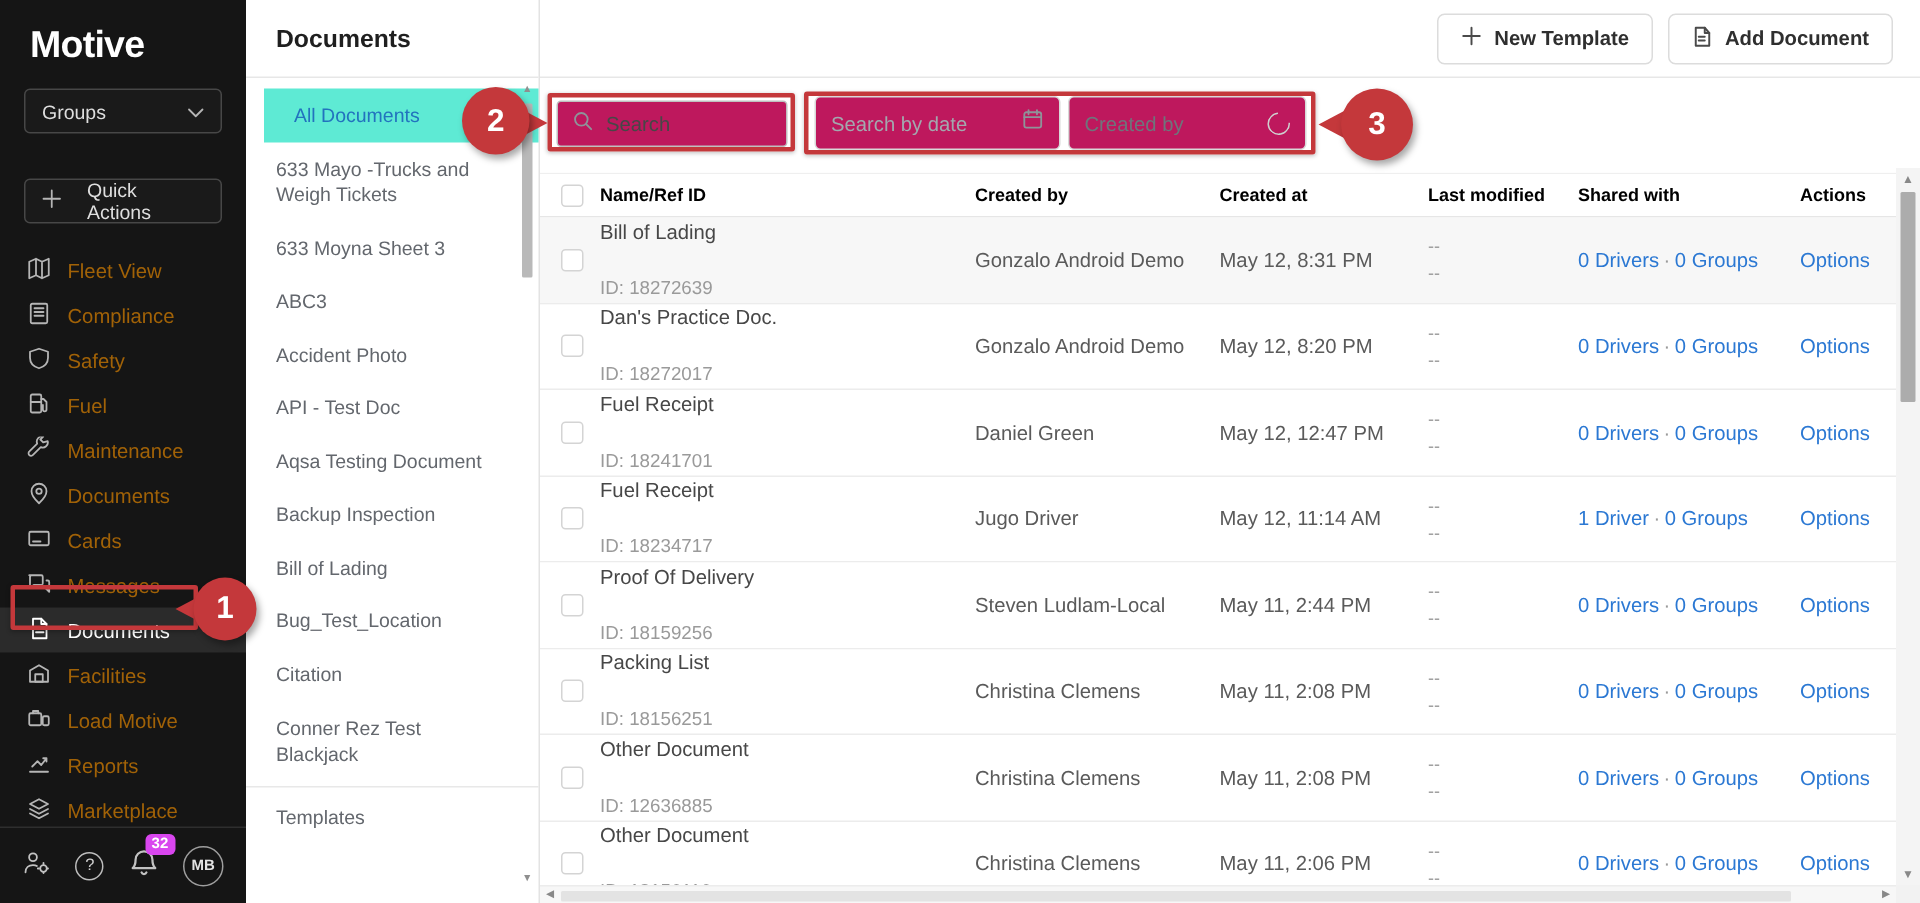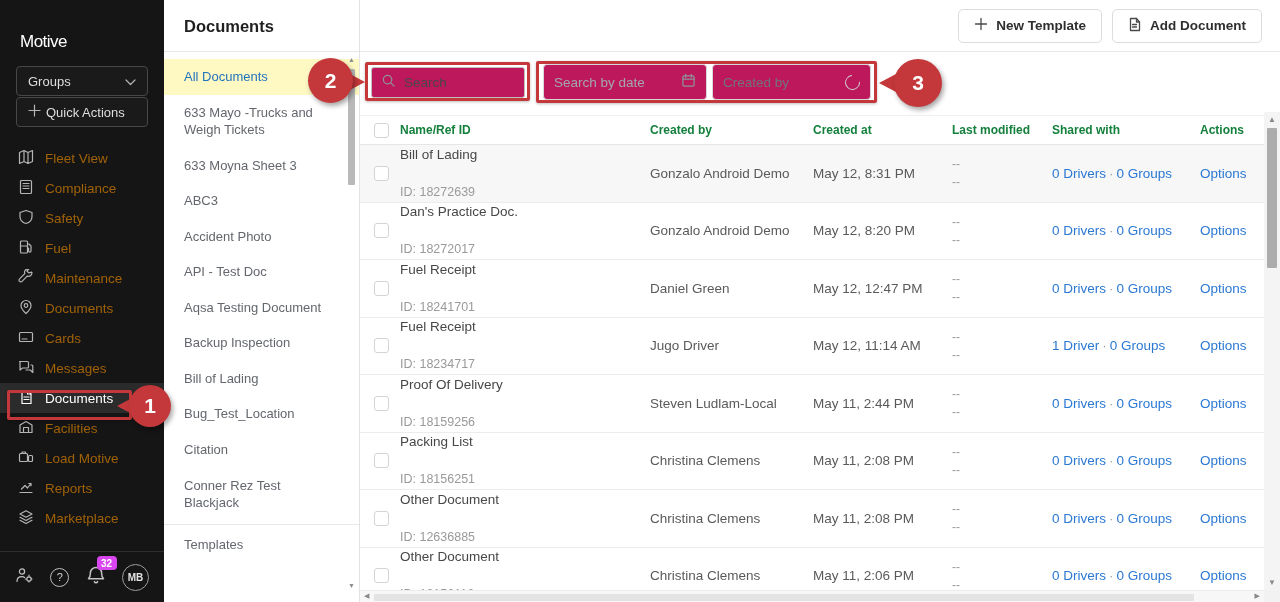--- a/index.html
+++ b/index.html
@@ -1,25 +1,25 @@
 <!DOCTYPE html>
 <html><head>
 <meta charset="utf-8">
 <style>
   * { margin:0; padding:0; box-sizing:border-box; }
   html,body { width:1280px; height:602px; }
   body { position:relative; font-family:"Liberation Sans", sans-serif; background:#fff; overflow:hidden; color:#333; }
 
   
   .lsb { position:absolute; left:0; top:0; width:164px; height:602px; background:#151515; z-index:5; }
-  .logo { padding:32px 0 0 20px; color:#fff; font-size:17px; font-weight:normal; letter-spacing:-0.5px; }
+  .logo { padding:16px 0 0 20px; color:#fff; font-size:25px; font-weight:bold; letter-spacing:-0.5px; }
   .lsb-btn { margin:0 16px; height:30px; border:1px solid #474747; border-radius:4px; color:#DEDEDE;
              font-size:13px; display:flex; align-items:center; padding:0 11px; cursor:pointer; background:#1A1A1A; }
   .btn-groups { margin-top:14px; justify-content:space-between; }
-  .btn-quick { margin-top:1px; gap:5px; }
+  .btn-quick { margin-top:30px; gap:17px; }
   .lnav { margin-top:16px; }
   .lnav-item { height:30px; display:flex; align-items:center; gap:11px; padding-left:18px;
                color:#a16207; font-size:13.5px; cursor:pointer; }
   .lnav-item.active { background:#2B2B2B; color:#FFFFFF; }
   .lnav svg, .lsb-btn svg { stroke:#B5B5B5; fill:none; stroke-width:1.2; stroke-linejoin:round; stroke-linecap:round; flex:0 0 auto; }
   .lnav-item.active svg { stroke:#FFFFFF; }
   .lsb-foot { position:absolute; left:0; right:0; bottom:0; height:51px; border-top:1px solid #2E2E2E;
               display:flex; align-items:center; justify-content:space-between; padding:0 15px; }
   .lsb-foot svg { stroke:#C2C2C2; fill:none; stroke-width:1.2; stroke-linecap:round; stroke-linejoin:round; }
   .help-circ { width:19px; height:19px; border:1.4px solid #BDBDBD; border-radius:50%; color:#CFCFCF;
@@ -30,21 +30,21 @@
   .avatar { width:27px; height:27px; border:1.5px solid #9E9E9E; border-radius:50%; color:#E3E3E3;
             font-size:10px; font-weight:bold; display:flex; align-items:center; justify-content:center; cursor:pointer; }
 
   
   .dsb { position:absolute; left:164px; top:0; width:196px; height:602px; background:#fff;
          border-right:1px solid #E3E3E3; z-index:2; }
   .dsb-head { height:52px; border-bottom:1px solid #E7E7E7; padding:17px 0 0 20px; font-size:16.5px;
               font-weight:bold; color:#1F1F1F; }
   .dsb-list { padding-top:7px; }
   .dsb-item { padding:9px 26px 9px 20px; font-size:13px; color:#63676D; line-height:1.35; cursor:pointer; }
-  .dsb-item.sel { background:#fef9c3; color:#2273BE; }
+  .dsb-item.sel { background:#5eead4; color:#2273BE;margin-left:12px; }
   .dsb-div { border-top:1px solid #E8E8E8; margin:3px 0 2px 0; }
   .dsb-scroll { position:absolute; right:1px; top:56px; bottom:13px; width:13px; z-index:3; }
   .dsb-scroll .arr { position:absolute; left:0; right:0; text-align:center; font-size:7px; color:#8F8F8F; }
   .dsb-scroll .thumb { position:absolute; top:13px; left:3px; width:7px; height:116px; background:#B9B9B9; border-radius:1px; }
 
   
   .topbar { position:absolute; left:360px; top:0; right:0; height:52px; background:#fff;
             border-bottom:1px solid #E7E7E7; display:flex; align-items:center; justify-content:flex-end;
             gap:10px; padding-right:18px; z-index:2; }
   .tb-btn { height:34px; border:1px solid #DCDCDC; border-radius:5px; background:#fff; display:flex;
@@ -61,21 +61,21 @@
   .creator-box input::placeholder { color:#6F747B; opacity:1; }
   .fbox svg { stroke:#8E9399; fill:none; stroke-width:1.3; stroke-linecap:round; flex:0 0 auto; }
   .spinner { width:15px; height:15px; border:1.6px solid #CFCFCF; border-top-color:transparent; border-radius:50%;
              transform:rotate(40deg); flex:0 0 auto; }
 
   
   .tbl { position:absolute; left:360px; top:115px; right:16px; bottom:12px; overflow:hidden; background:#fff; }
   .trow { display:grid; grid-template-columns:26px 250px 163px 139px 100px 148px 1fr;
           padding-left:14px; align-items:center; }
   .thead { height:30px; border-top:1px solid #EFEFEF; border-bottom:1px solid #E6E6E6; font-size:12px;
-           font-weight:bold; color:#15803d; }
+           font-weight:bold; color:#000000; }
   .tr { height:57.5px; border-bottom:1px solid #ECECEC; background:#fff; }
   .tr.alt { background:#F7F7F7; }
   .cb { width:15px; height:15px; border:1.5px solid #D4D4D4; border-radius:3px; background:#fff; cursor:pointer; }
   .cell-name .l1 { font-size:13.5px; color:#474747; line-height:1.35; }
   .cell-name .l2 { font-size:12.5px; color:#9A9A9A; line-height:1.35;margin-top:20px; }
   .cell-txt { font-size:13.5px; color:#5A5A5A; }
   .cell-lm { font-size:12px; color:#9A9A9A; line-height:1.5; }
   .cell-shared { font-size:13.5px; color:#2B78D3; white-space:nowrap; }
   .cell-shared .lnk { cursor:pointer; }
   .cell-shared .dot { color:#9A9A9A; padding:0 3px; }

